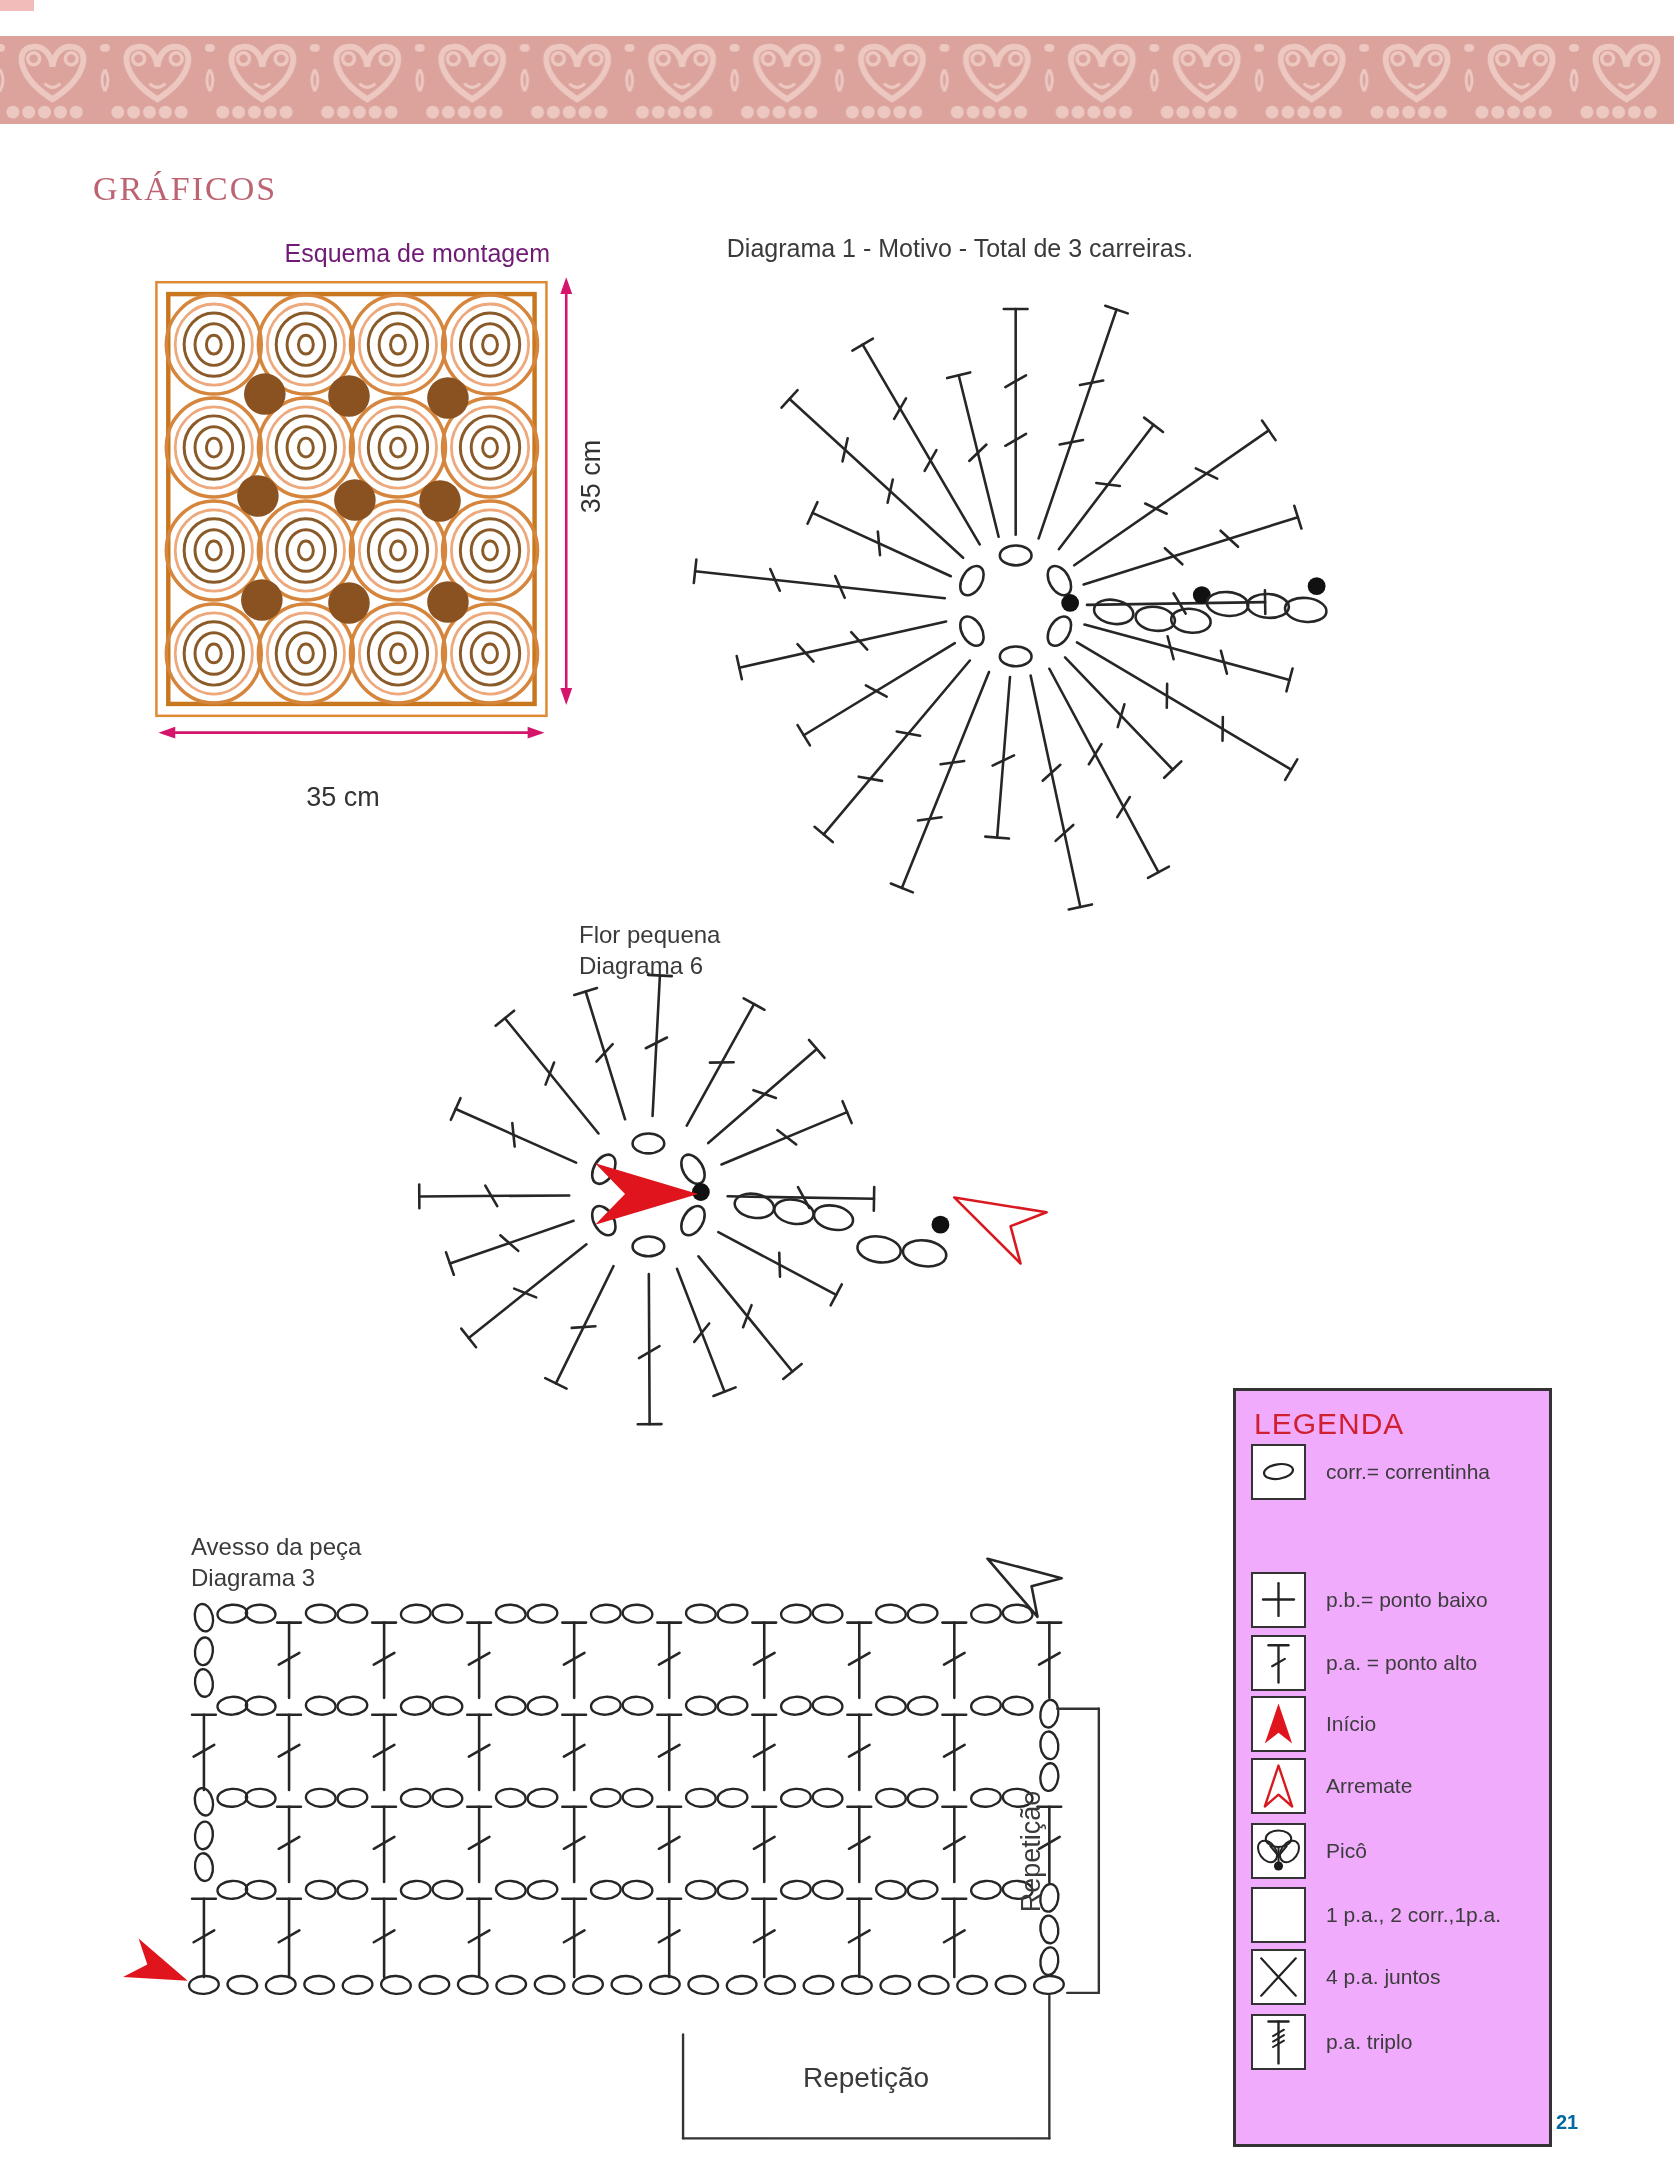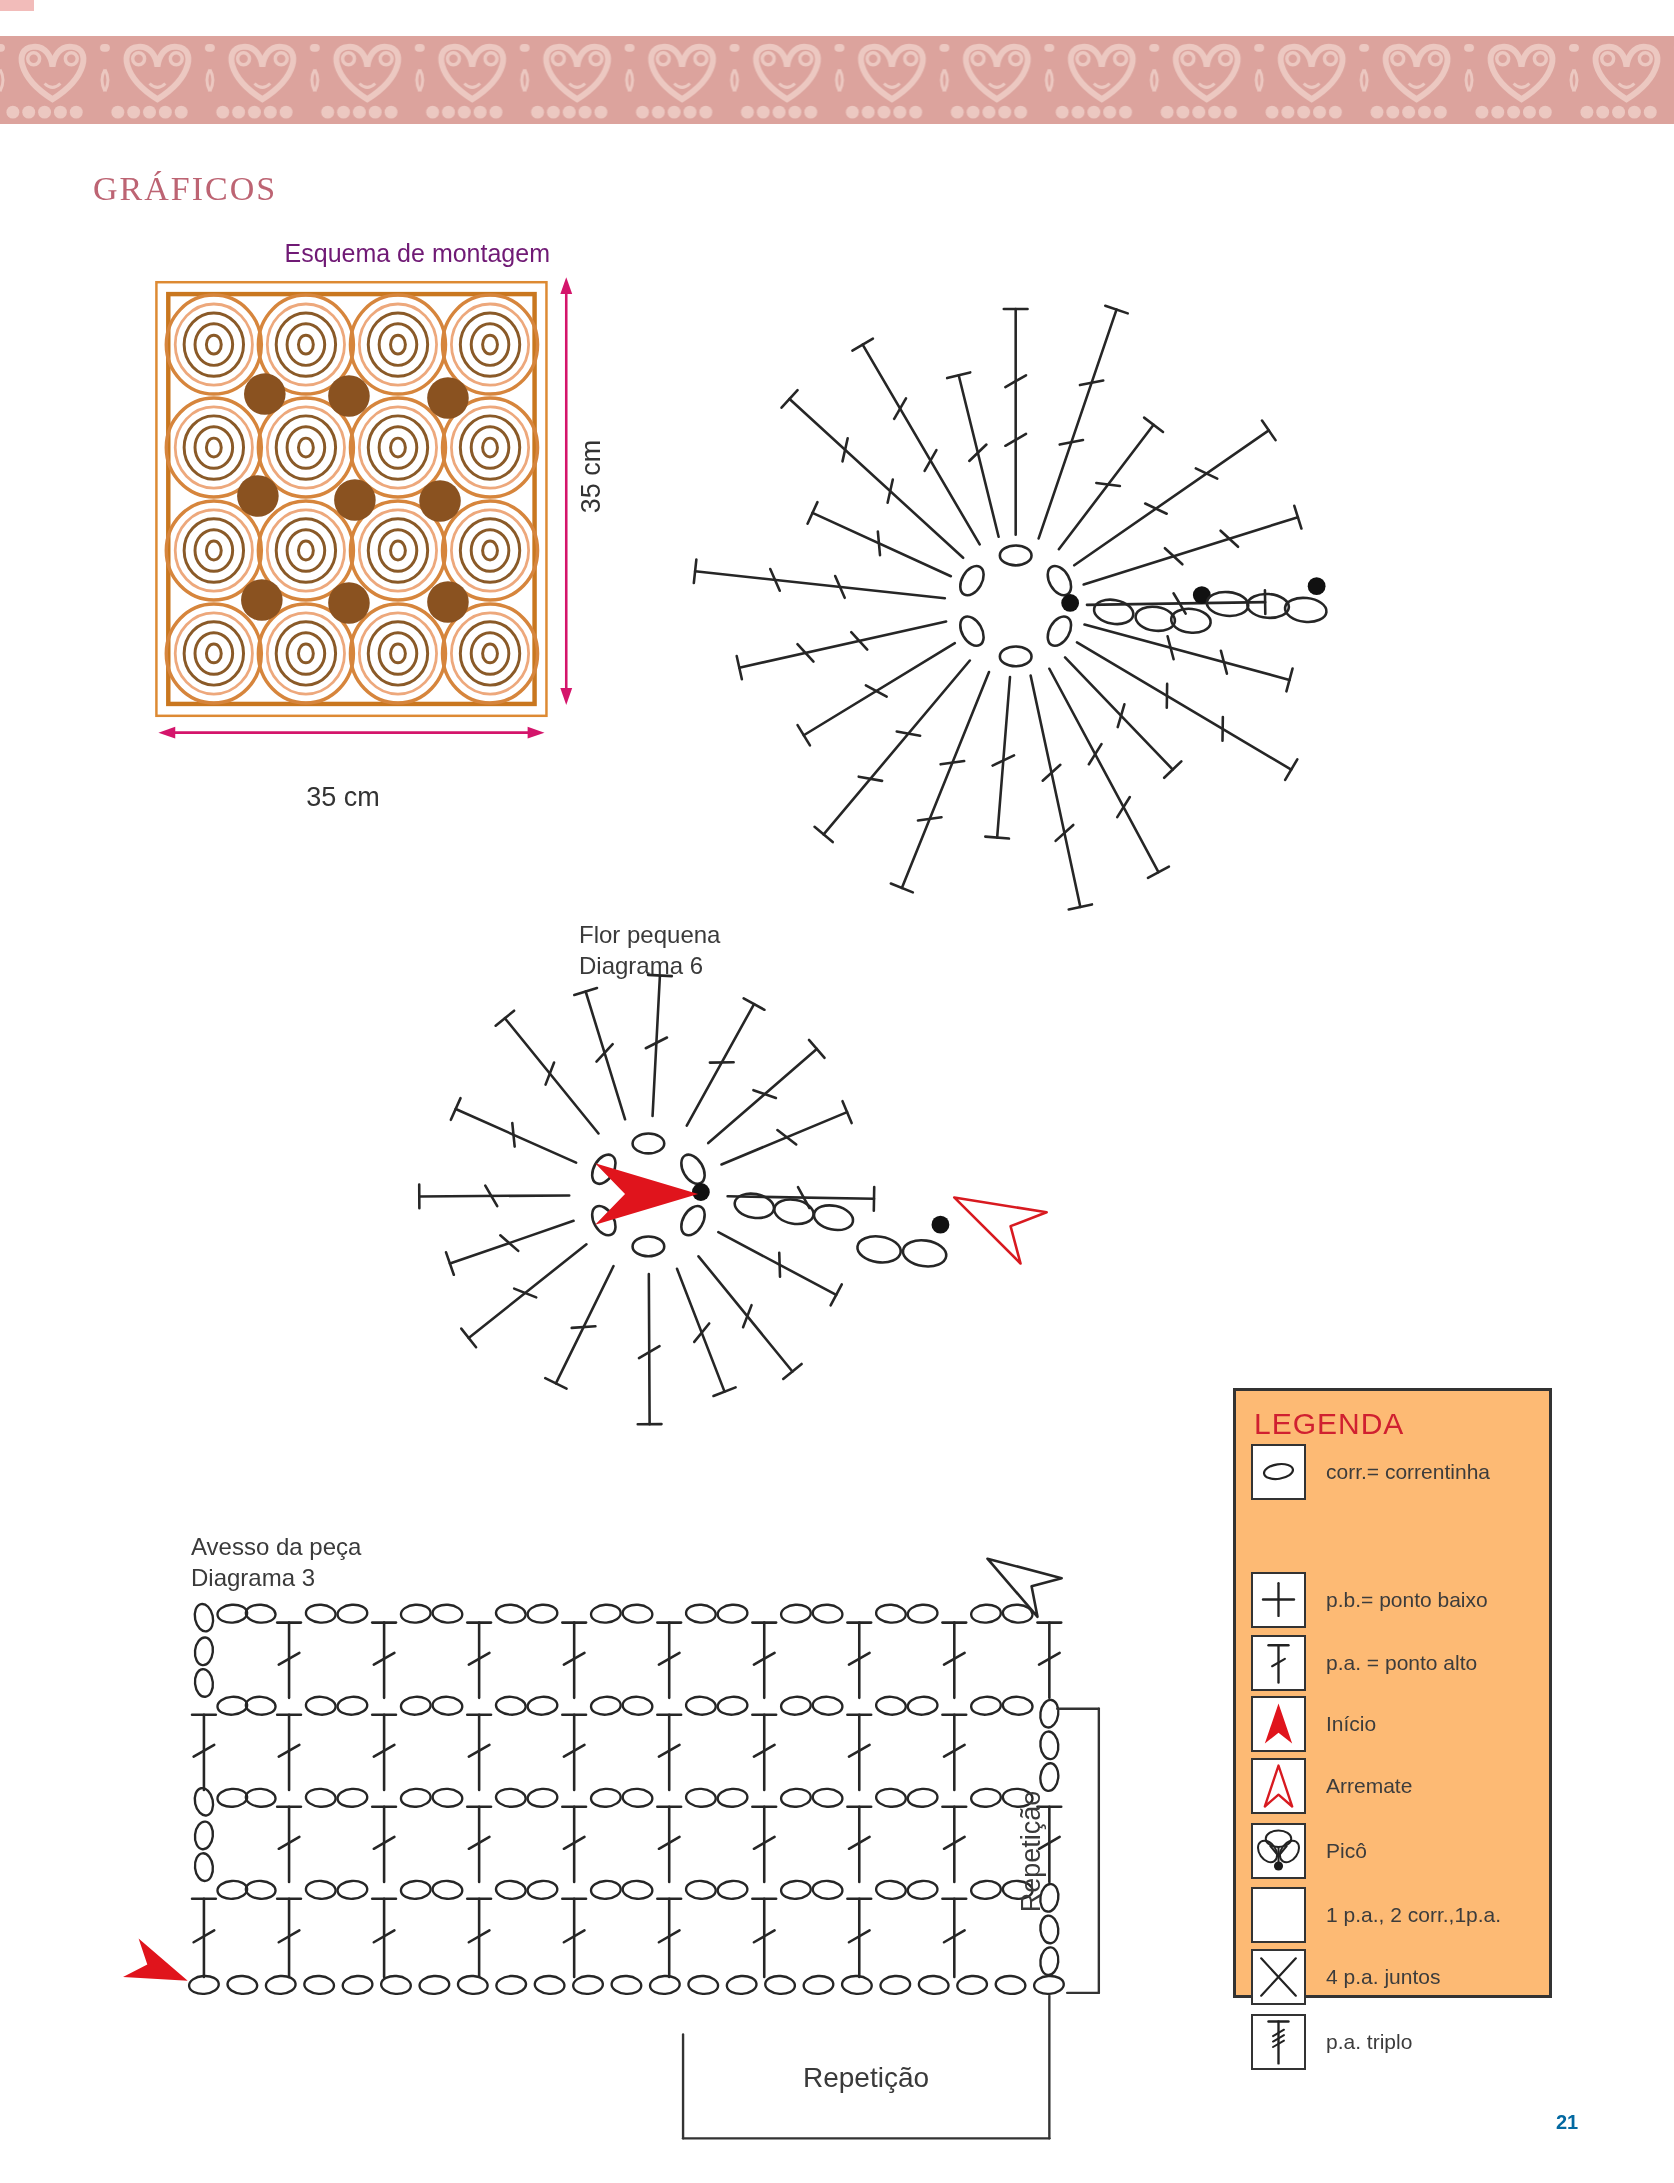--- a/index.html
+++ b/index.html
@@ -15,22 +15,22 @@
   #d1-title{left:683px;top:234px;width:554px;text-align:center;font-size:25px;color:#3a3a3a;}
   .diag-title{font-size:24px;color:#3a3a3a;line-height:31px;}
   #d2-title{left:579px;top:919px;}
   #d3-title{left:191px;top:1531px;}
   #mw-label{left:244px;top:782px;width:198px;text-align:center;font-size:27px;color:#333;}
   #mh-label{left:525px;top:461px;width:133px;text-align:center;font-size:27px;color:#333;
             transform:rotate(-90deg);}
   #rep-right{left:962px;top:1836px;width:139px;text-align:center;font-size:27px;color:#3a3a3a;
              transform:rotate(-90deg);}
   #rep-bottom{left:767px;top:2062px;width:198px;text-align:center;font-size:28px;color:#3a3a3a;}
-  #legend{position:absolute;left:1233px;top:1388px;width:319px;height:610px;
-          border:3px solid #333;box-sizing:border-box;background:#fdba74;}
+  #legend{position:absolute;left:1233px;top:1388px;width:319px;height:759px;
+          border:3px solid #333;box-sizing:border-box;background:#f0abfc;}
   #legend-title{position:absolute;left:18px;top:16px;font-size:30px;letter-spacing:1px;color:#d02030;}
   .leg-item{position:absolute;left:15px;display:flex;align-items:center;}
   .leg-sym{width:55px;height:56px;border:2.5px solid #333;box-sizing:border-box;flex:0 0 auto;
            display:flex;align-items:center;justify-content:center;background:#fff;}
   .leg-sym svg{width:100%;height:100%;}
   .leg-label{margin-left:20px;font-size:21px;color:#3c3c3c;white-space:nowrap;}
   #page-number{left:1556px;top:2111px;font-size:20px;font-weight:bold;color:#0369a1;}
 </style>
 </head>
 <body>
@@ -543,20 +543,21 @@
         <line x1="690" y1="2055" x2="690" y2="2160" stroke="#333" stroke-width="2.4" stroke-linecap="round"></line>
         <line x1="690" y1="2160" x2="1060" y2="2160" stroke="#333" stroke-width="2.4" stroke-linecap="round"></line>
         <line x1="1060" y1="2160" x2="1060" y2="2016" stroke="#333" stroke-width="2.4" stroke-linecap="round"></line>
       </g>
     </svg>
 
   <div class="txt" id="page-title">GRÁFICOS</div>
 
   <div class="txt" id="montage-title">Esquema de montagem</div>
 
+  <div class="txt" id="d1-title">Diagrama 1 - Motivo - Total de 3 carreiras.</div>
 
   <div class="txt diag-title" id="d2-title">
     <div>Flor pequena</div>
     <div>Diagrama 6</div>
   </div>
 
   <div class="txt diag-title" id="d3-title">
     <div>Avesso da peça</div>
     <div>Diagrama 3</div>
   </div>

